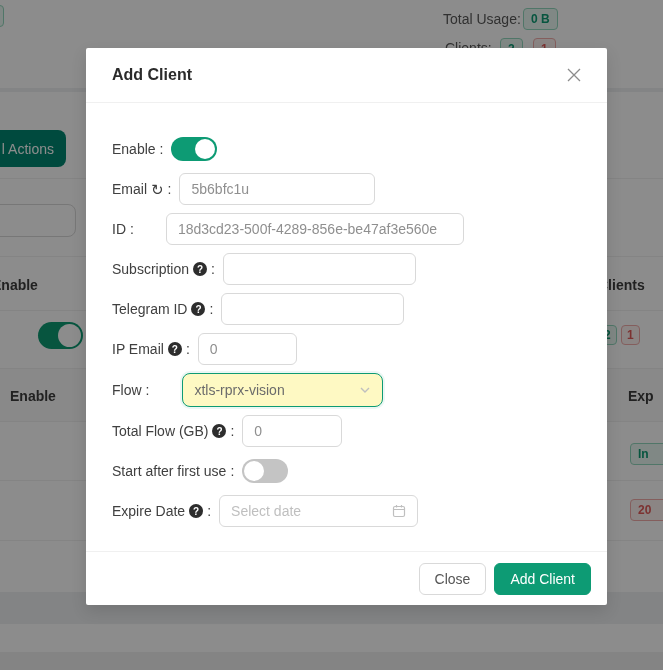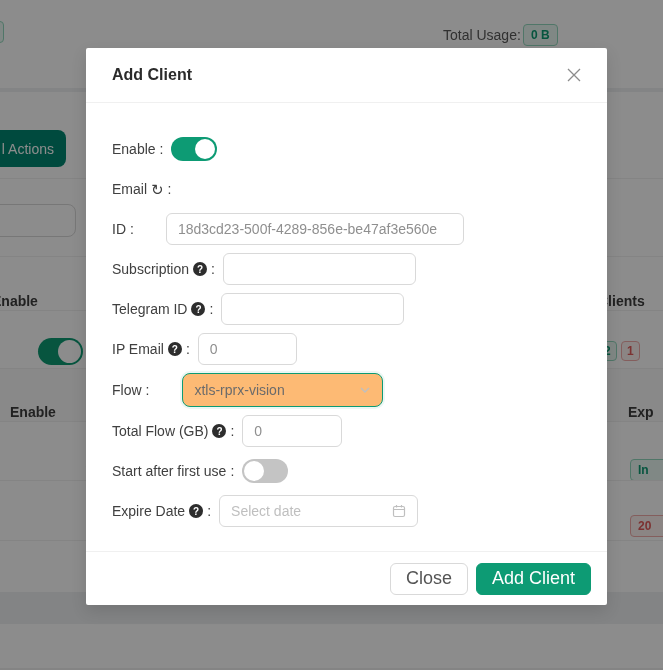--- a/index.html
+++ b/index.html
@@ -1,18 +1,18 @@
 <!DOCTYPE html>
 <html><head>
 <meta charset="utf-8">
 <style>
   html,body{margin:0;padding:0;}
   .page{position:relative;width:663px;height:670px;overflow:hidden;background:#eef0f3;
         font-family:"Liberation Sans","DejaVu Sans",sans-serif;font-size:14px;color:#404040;}
-  .abs{position:absolute;margin-top:16px;}
+  .abs{position:absolute;}
   .bgcard{position:absolute;background:#ffffff;}
   .divider{position:absolute;left:0;width:663px;height:1px;background:#f0f0f0;}
   .hdrband{position:absolute;left:0;width:663px;background:#fafafa;}
   .statlabel{color:#595959;}
   .tag{display:inline-flex;align-items:center;justify-content:center;border-radius:4px;
        font-size:12px;font-weight:bold;padding:1px 7px;box-sizing:border-box;}
   .tag-green{background:#eaf8f2;border:1px solid #93d8bd;color:#0d9b74;}
   .tag-red{background:#fdf2f1;border:1px solid #f0aca9;color:#e25c5a;}
   .thead{font-weight:600;color:#3d3d3d;}
   .toggle{position:relative;border-radius:999px;display:inline-block;}
@@ -42,29 +42,29 @@
        border-radius:50%;background:#2d2d2d;color:#fff;font-size:10px;font-weight:bold;}
   .sync{font-size:15px;color:#3f3f3f;line-height:1;}
   .tin{height:32px;box-sizing:border-box;border:1px solid #d9d9d9;border-radius:6px;padding:0 11px;
        font-size:14px;color:#8f8f8f;background:#fff;font-family:inherit;outline:none;}
   .tin::placeholder{color:#bfbfbf;}
   .mtoggle{width:46px;height:24px;border-radius:12px;}
   .mtoggle .knob{width:20px;height:20px;}
   .mtoggle.on .knob{right:2px;}
   .mtoggle.off .knob{left:2px;}
   .selectbox{height:34px;box-sizing:border-box;border:1.5px solid #0d9b74;border-radius:8px;
-       display:flex;align-items:center;justify-content:space-between;padding:0 11px;background:#fdba74;
+       display:flex;align-items:center;justify-content:space-between;padding:0 11px;background:#fef9c3;
        box-shadow:0 0 0 2px rgba(13,155,116,0.08);}
   .selectbox .sel-val{color:#6b6b6b;}
   .datebox{height:32px;box-sizing:border-box;border:1px solid #d9d9d9;border-radius:6px;
        display:flex;align-items:center;justify-content:space-between;padding:12px 11px;background:#fff;}
   .datebox .ph{color:#bfbfbf;}
   .modal-footer{flex:0 0 54px;border-top:1px solid #f0f0f0;display:flex;align-items:center;
        justify-content:flex-end;gap:8px;padding:0 16px;box-sizing:border-box;}
-  .btn{height:32px;border-radius:6px;padding:0 15px;font-size:18px;display:flex;align-items:center;
+  .btn{height:32px;border-radius:6px;padding:0 15px;font-size:14px;display:flex;align-items:center;
        cursor:pointer;box-sizing:border-box;font-family:inherit;}
   .btn-default{background:#fff;border:1px solid #d9d9d9;color:#555;}
   .btn-primary{background:#0d9b74;border:1px solid #0d9b74;color:#fff;font-weight:500;}
 </style>
 </head>
 <body>
 
 <div class="page">
 
   
@@ -136,20 +136,21 @@
             <span class="knob"></span>
           </span>
       </div>
 
       <div class="frow">
         <span class="flabel">
           <span>Email</span>
           <span class="sync">↻</span>
             <span>:</span>
         </span>
+        <input class="tin" style="width: 196px;" value="5b6bfc1u">
       </div>
 
       <div class="frow">
         <span class="flabel">
           <span>ID</span>
             <span>:</span>
         </span>
         <input class="tin" style="width: 298px; margin-left: 24px;" value="18d3cd23-500f-4289-856e-be47af3e560e">
       </div>
 

